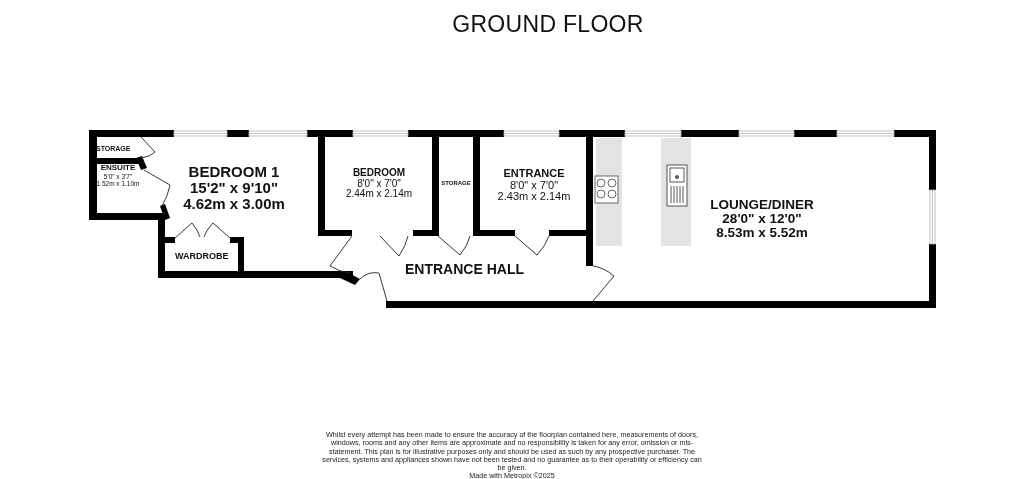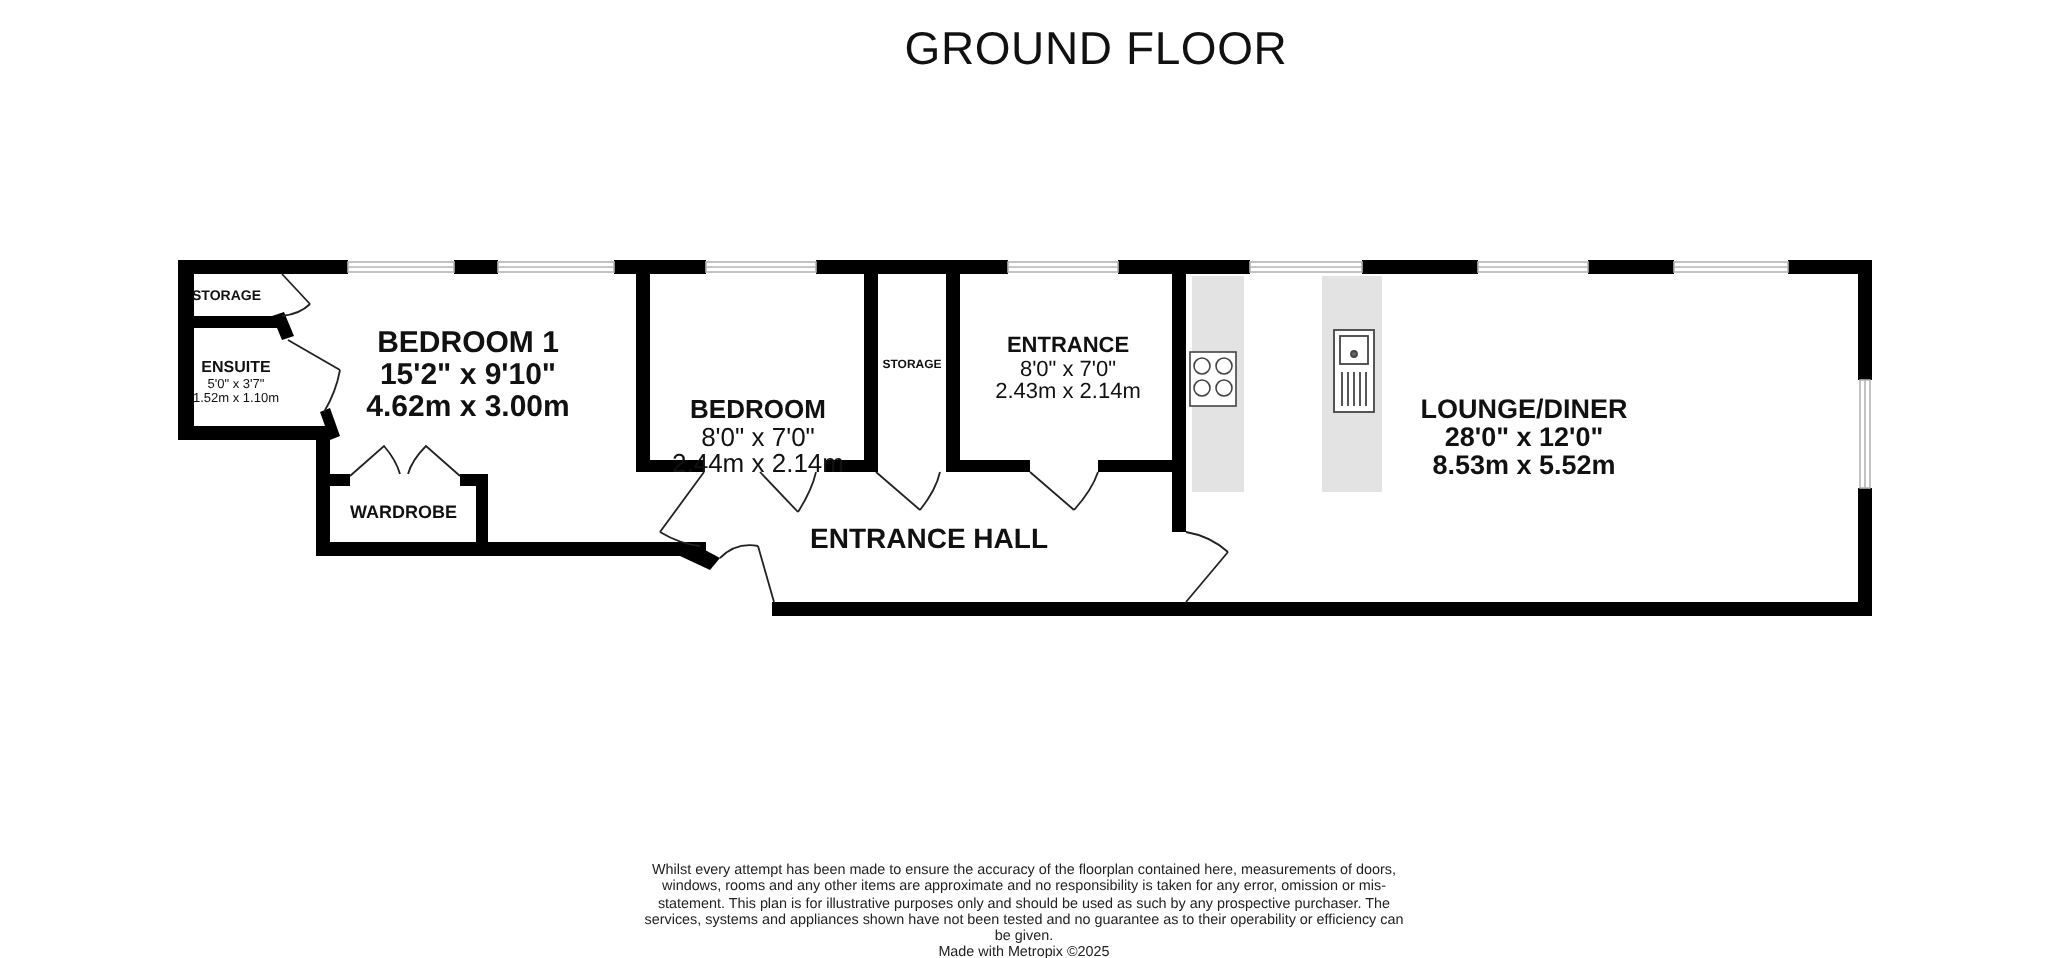--- a/index.html
+++ b/index.html
@@ -129,37 +129,37 @@
 
     <path d="M593,266 Q605,268 614,276"></path>
       <line x1="614" y1="276" x2="593" y2="301"></line>
   </g>
 </svg>
 
 <div class="lbl" style="left:96px; top:145px; font-size:7px;">
   <span class="n">STORAGE</span>
 </div>
 
-<div class="lbl" style="left:93px; top:180px; font-size:7.5px; width:50px; line-height:1.1;">
+<div class="lbl" style="left:93px; top:164px; font-size:7.5px; width:50px; line-height:1.1;">
   <span class="n" style="font-size:8px;">ENSUITE</span>
   <span class="n" style="font-weight:normal;font-size:6.5px;">5'0"  x 3'7"</span>
   <span class="n" style="font-weight:normal;font-size:6.5px;">1.52m  x 1.10m</span>
 </div>
 
 <div class="lbl" style="left:173px; top:164px; width:122px; font-size:15px;">
   <span class="n">BEDROOM 1</span>
   <span class="n">15'2"  x 9'10"</span>
   <span class="n">4.62m  x 3.00m</span>
 </div>
 
 <div class="lbl" style="left:175px; top:252px; font-size:9px;">
   <span class="n">WARDROBE</span>
 </div>
 
-<div class="lbl" style="left:328px; top:168px; width:102px; font-size:13px;margin-top:30px;">
+<div class="lbl" style="left:328px; top:168px; width:102px; font-size:10px;">
   <span class="n">BEDROOM</span>
   <span class="n" style="font-weight:normal;">8'0"  x 7'0"</span>
   <span class="n" style="font-weight:normal;">2.44m  x 2.14m</span>
 </div>
 
 <div class="lbl" style="left:440px; top:180px; width:32px; font-size:6px;">
   <span class="n">STORAGE</span>
 </div>
 
 <div class="lbl" style="left:482px; top:168px; width:104px; font-size:11px;">

